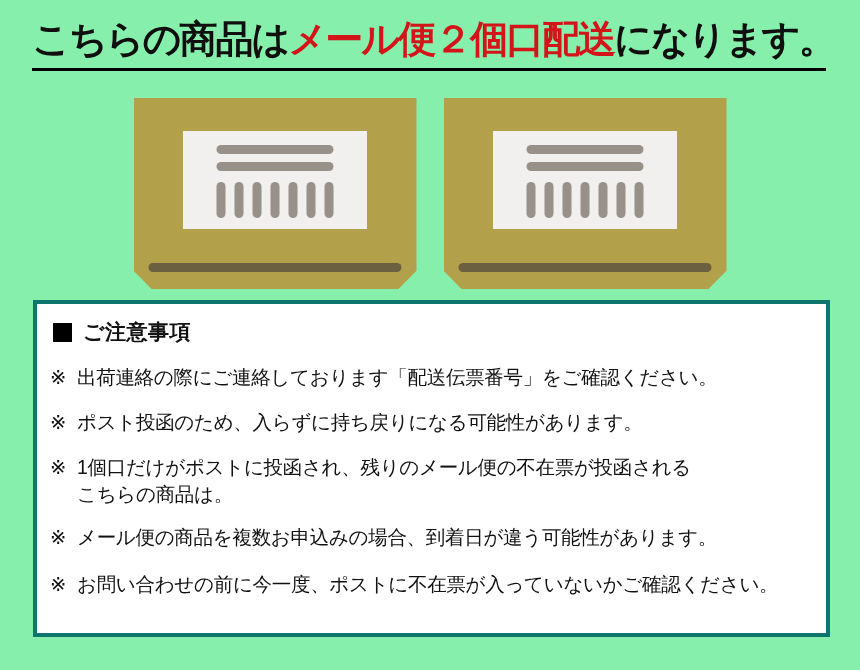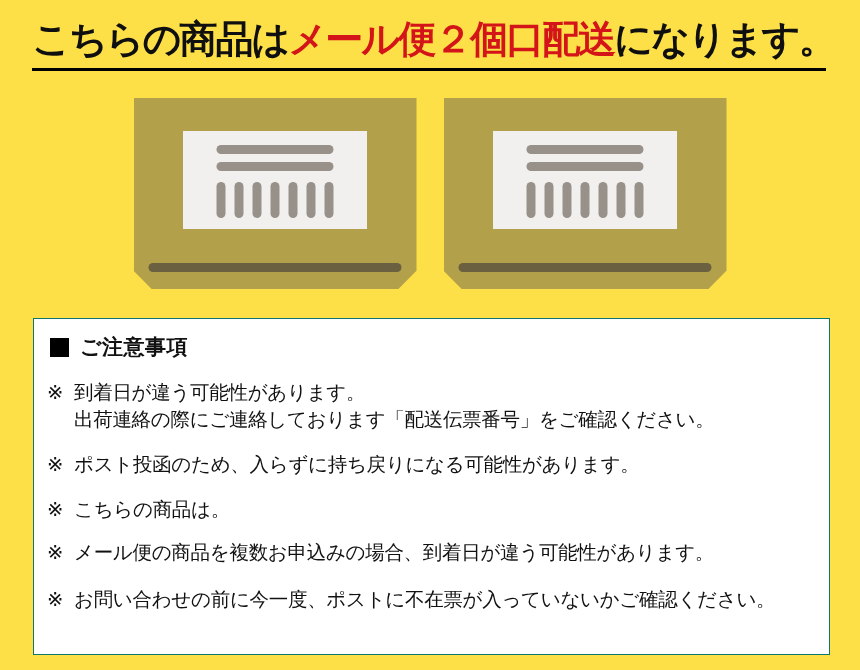--- a/index.html
+++ b/index.html
@@ -1,18 +1,18 @@
 <!DOCTYPE html>
 <html><head>
 <meta charset="utf-8">
 <style>
   * { margin:0; padding:0; box-sizing:border-box; }
   html,body { background:#ffffff; }
   .page {
-    position:relative; width:860px; height:670px; background:#fde047;
+    position:relative; width:860px; height:670px; background:#86efac;
     font-family:"Liberation Sans","DejaVu Sans",sans-serif; overflow:hidden;
   }
   
   .headline {
     position:absolute; top:13px; left:32px; width:794px; height:52px;
     line-height:52px; text-align:center; white-space:nowrap;
     font-size:38px; font-weight:bold; letter-spacing:-2px; color:#0f0f0f;
   }
   .headline .hl { color:#d31418; }
   .headline-underline {
@@ -41,22 +41,22 @@
     position:absolute; top:51px; left:50%; transform:translateX(-50%);
     width:117px; height:36px; display:flex; justify-content:space-between;
   }
   .barcode span { width:9px; height:36px; border-radius:5px; background:#98918a; }
   .seal-bar {
     position:absolute; bottom:17px; left:50%; transform:translateX(-50%);
     width:253px; height:9px; border-radius:5px; background:#6b6040;
   }
   
   .notice-box {
-    position:absolute; top:318px; left:33px; width:797px; height:337px;
-    border:1px solid #0f766e; background:#ffffff; color:#111111;
+    position:absolute; top:300px; left:33px; width:797px; height:337px;
+    border:4px solid #0f766e; background:#ffffff; color:#111111;
   }
   .notice-title {
     margin:16px 0 0 16px; display:flex; align-items:center;
     font-size:21px; font-weight:bold; line-height:24px; letter-spacing:0.5px;
   }
   .notice-title .sq {
     display:inline-block; width:19px; height:19px; background:#000000; margin-right:11px;
   }
   .notice-item {
     display:flex; margin:18px 10px 0 13px;
@@ -118,35 +118,35 @@
 
   <div class="notice-box">
     <div class="notice-title">
       <span class="sq"></span>
       <span>ご注意事項</span>
     </div>
 
     <div class="notice-item first">
       <span class="marker">※</span>
       <div class="lines">
-        <div>到着日が違う可能性があります。</div>
         <div>出荷連絡の際にご連絡しております「配送伝票番号」をご確認ください。</div>
       </div>
     </div>
 
     <div class="notice-item">
       <span class="marker">※</span>
       <div class="lines">
         <div>ポスト投函のため、入らずに持ち戻りになる可能性があります。</div>
       </div>
     </div>
 
     <div class="notice-item">
       <span class="marker">※</span>
       <div class="lines">
+        <div>1個口だけがポストに投函され、残りのメール便の不在票が投函される</div>
         <div>こちらの商品は。</div>
       </div>
     </div>
 
     <div class="notice-item tight">
       <span class="marker">※</span>
       <div class="lines">
         <div>メール便の商品を複数お申込みの場合、到着日が違う可能性があります。</div>
       </div>
     </div>

